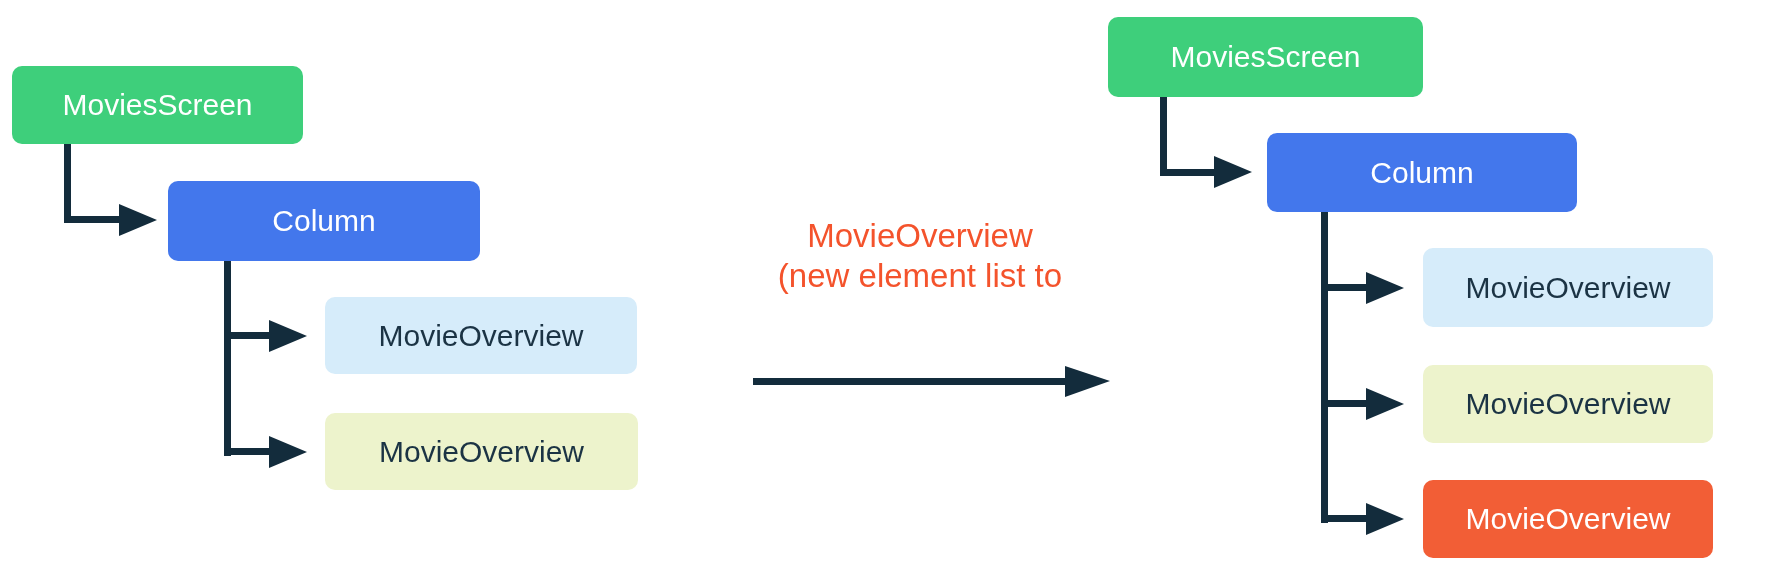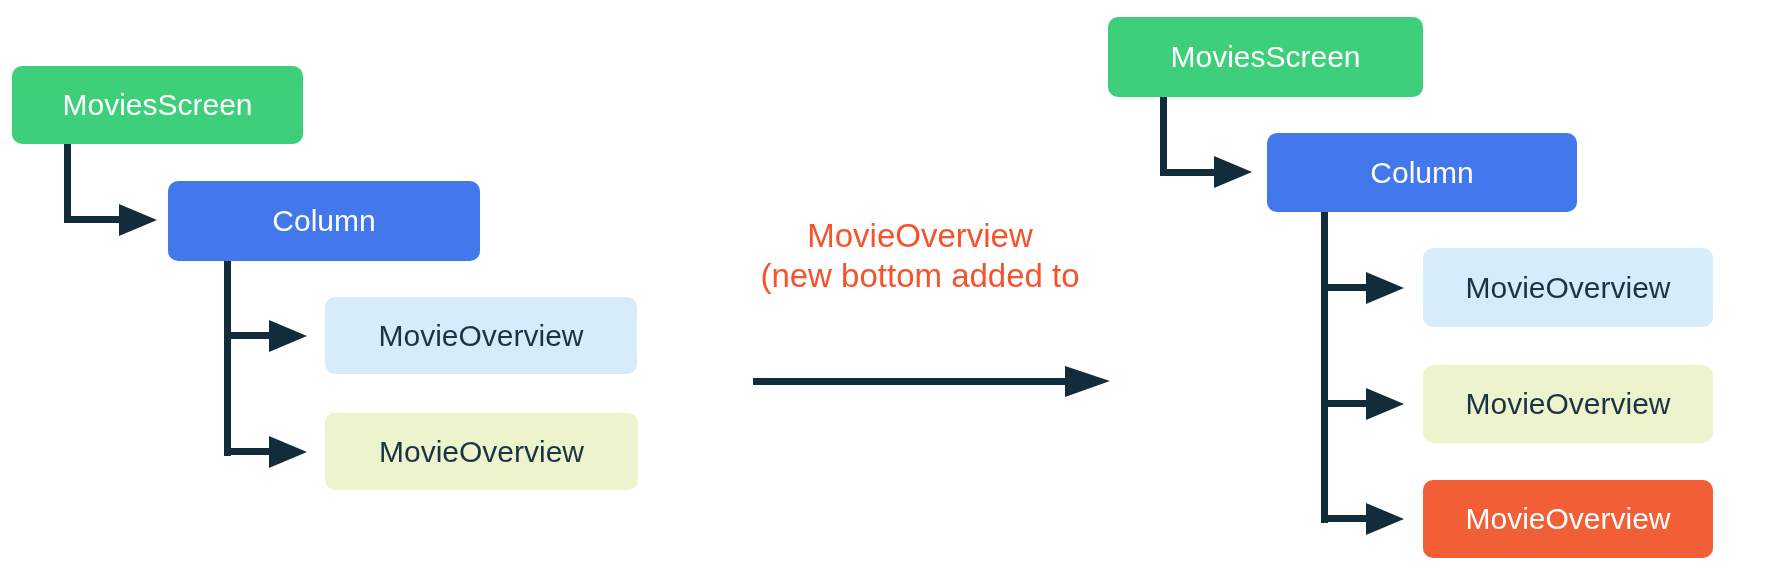--- a/index.html
+++ b/index.html
@@ -76,21 +76,21 @@
     <div class="rect l-b2-h" style="background-color: rgb(19, 44, 60);"></div>
     <div class="tri l-b2-t" style="border-left-color: rgb(19, 44, 60);"></div>
 
     <div class="node l-child1" style="background-color: rgb(214, 236, 250); color: rgb(27, 51, 68);">MovieOverview</div>
     <div class="node l-child2" style="background-color: rgb(237, 243, 204); color: rgb(27, 51, 68);">MovieOverview</div>
   </div>
 
   <div>
     <div class="caption" style="color: rgb(244, 83, 44);">
       <div>MovieOverview</div>
-      <div>(new bottom added to</div>
+      <div>(new element list to</div>
     </div>
     <div class="rect m-arrow-h" style="background-color: rgb(19, 44, 60);"></div>
     <div class="tri m-arrow-t" style="border-left-color: rgb(19, 44, 60);"></div>
   </div>
 
   <div>
     <div class="node r-green" style="background-color: rgb(62, 207, 123); color: rgb(255, 255, 255);">MoviesScreen</div>
 
     <div class="rect r-elbow-v" style="background-color: rgb(19, 44, 60);"></div>
     <div class="rect r-elbow-h" style="background-color: rgb(19, 44, 60);"></div>

